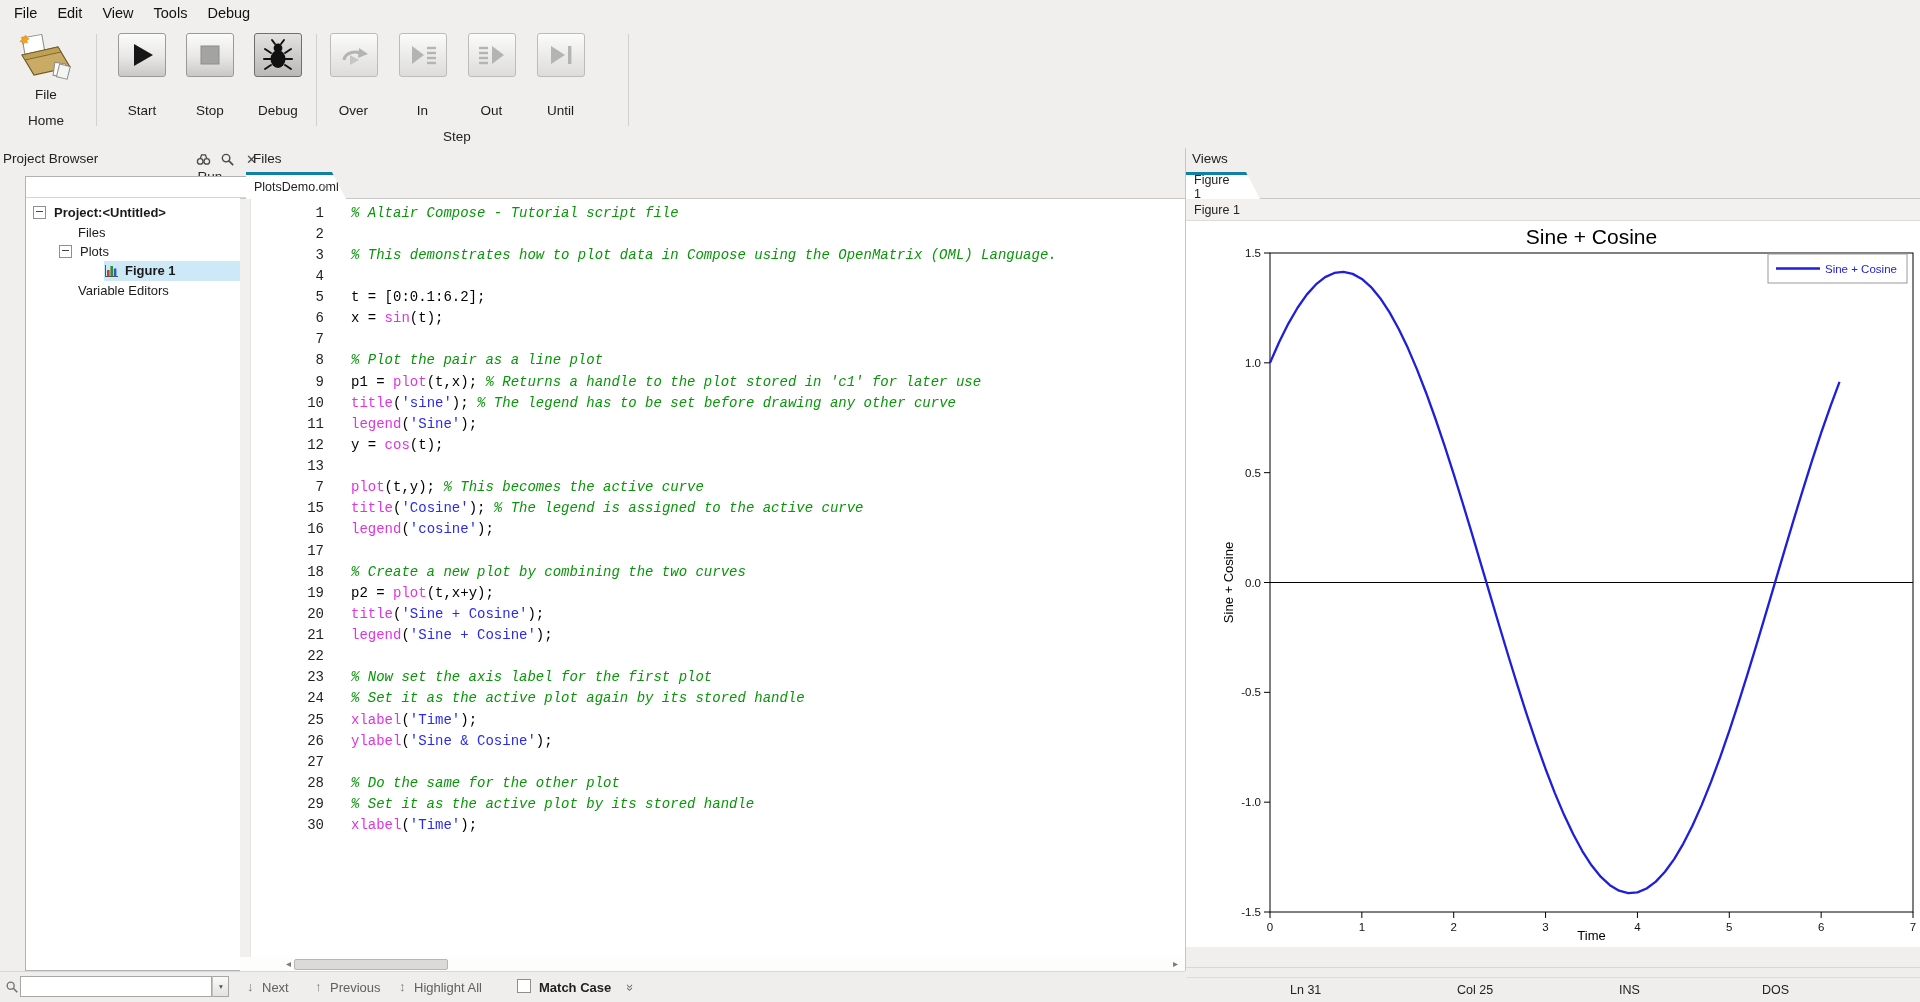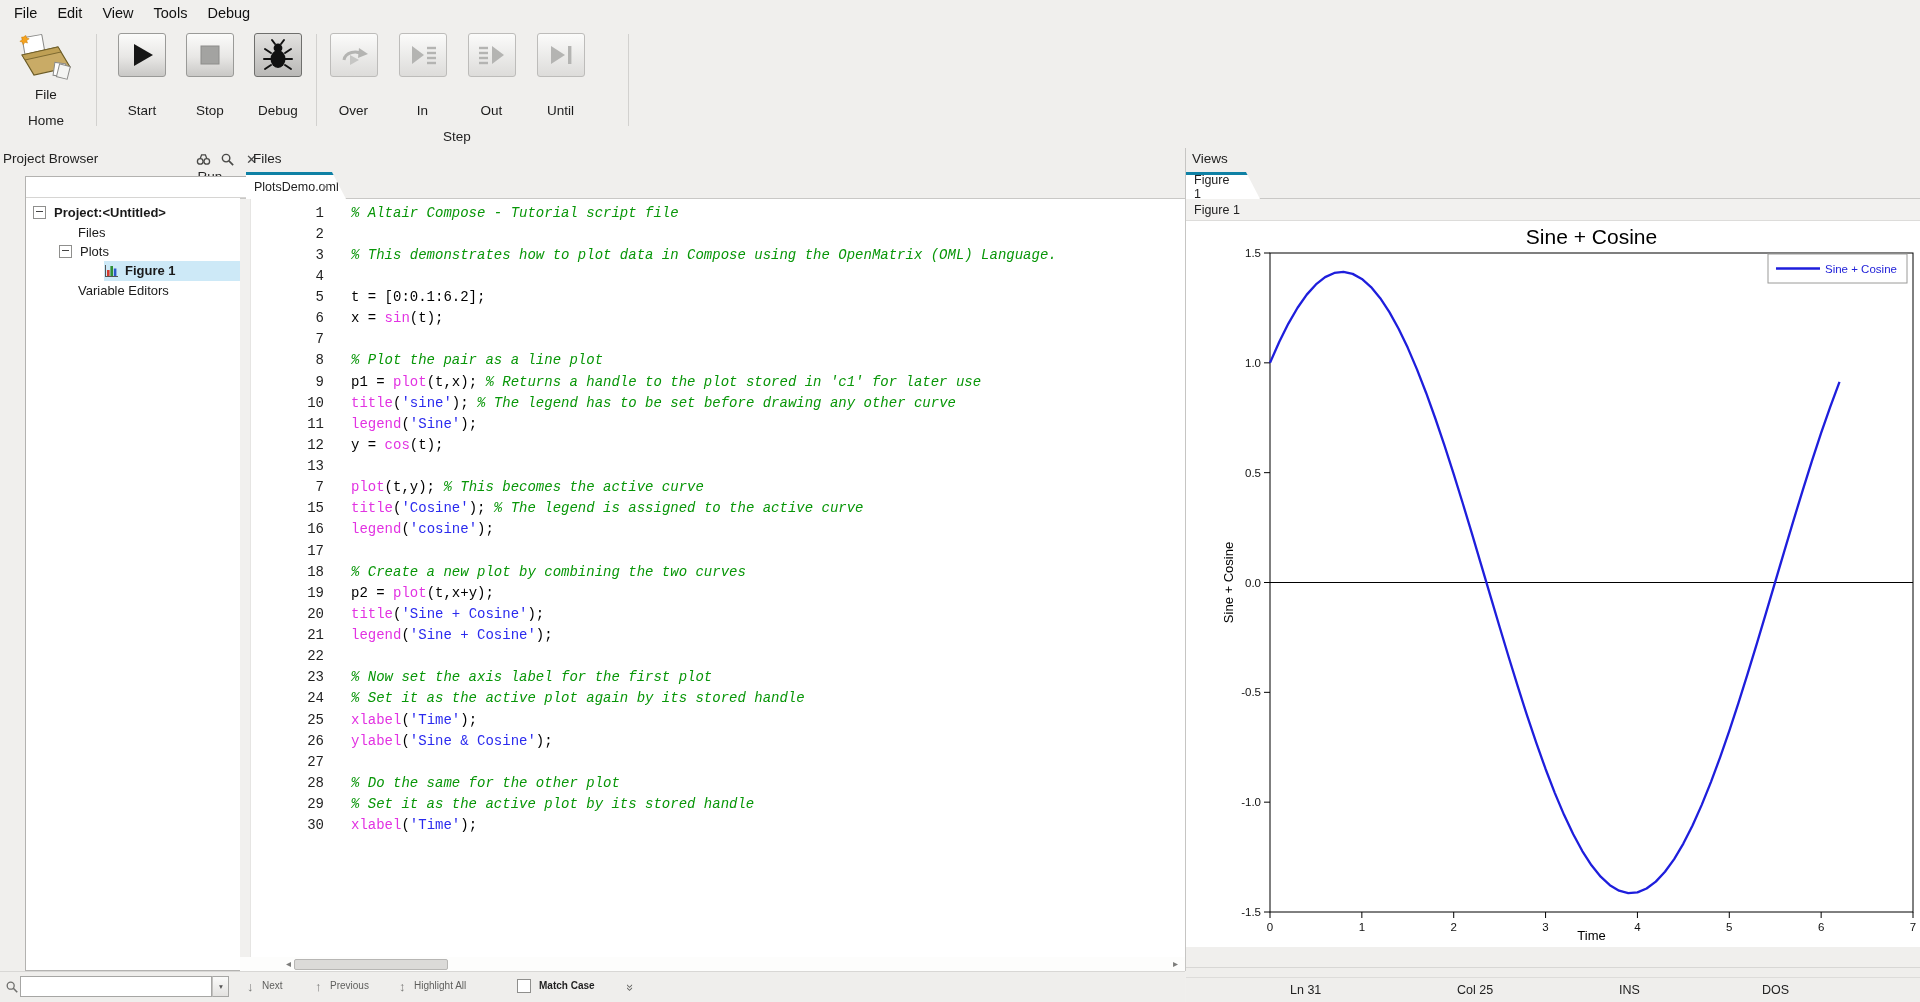--- a/index.html
+++ b/index.html
@@ -68,21 +68,21 @@
   .cursor-row{position:absolute;left:1186px;top:947px;width:734px;height:30px;background:#efeeec;border-top:1px solid #d8d7d5;font-size:12px;color:#333;margin-top:20px;}
   .cursor-row span{position:absolute;top:9px;}
   .status-row{position:absolute;left:1186px;top:977px;width:734px;height:25px;background:#efeeec;border-top:1px solid #dddcda;font-size:12.5px;color:#222;}
   .status-row span{position:absolute;top:5px;}
   .find-bar{position:absolute;left:0;top:971px;width:1185px;height:31px;background:#efeeec;border-top:1px solid #d8d7d5;box-sizing:border-box;}
   .find-bar > *{position:absolute;}
   .find-input{left:20px;top:4px;width:192px;height:21px;border:1px solid #a6a6a4;background:#fff;box-sizing:border-box;font-size:13px;padding:0 4px;font-family:"Liberation Sans",sans-serif;}
   .combo-btn{left:212px;top:4px;width:17px;height:21px;border:1px solid #a6a6a4;border-left:1px solid #c2c1bf;background:linear-gradient(#fafaf9,#e3e2e0);
              box-sizing:border-box;display:flex;align-items:center;justify-content:center;font-size:8px;color:#555;}
   .find-glyph{top:7px;font-size:13px;color:#7a7a78;}
-  .find-label{top:8px;font-size:10px;color:#5f5f5d;}
+  .find-label{top:8px;font-size:13px;color:#5f5f5d;}
   .find-label.dark{color:#1f1f1f;}
   .find-check{left:517px;top:7px;width:14px;height:14px;border:1px solid #8f8f8d;background:#fff;box-sizing:border-box;}
   .chev{left:627px;top:8px;font-size:13px;color:#5f5f5d;transform:rotate(90deg);}
   .mag-svg{left:5px;top:8px;}
 </style>
 </head>
 <body>
 
 <div id="root">
 

